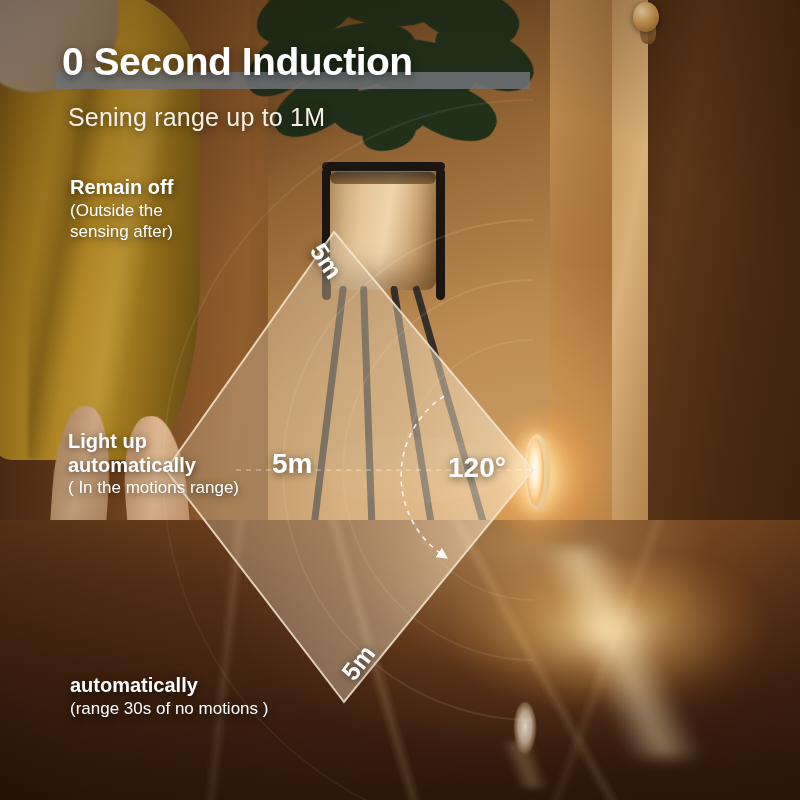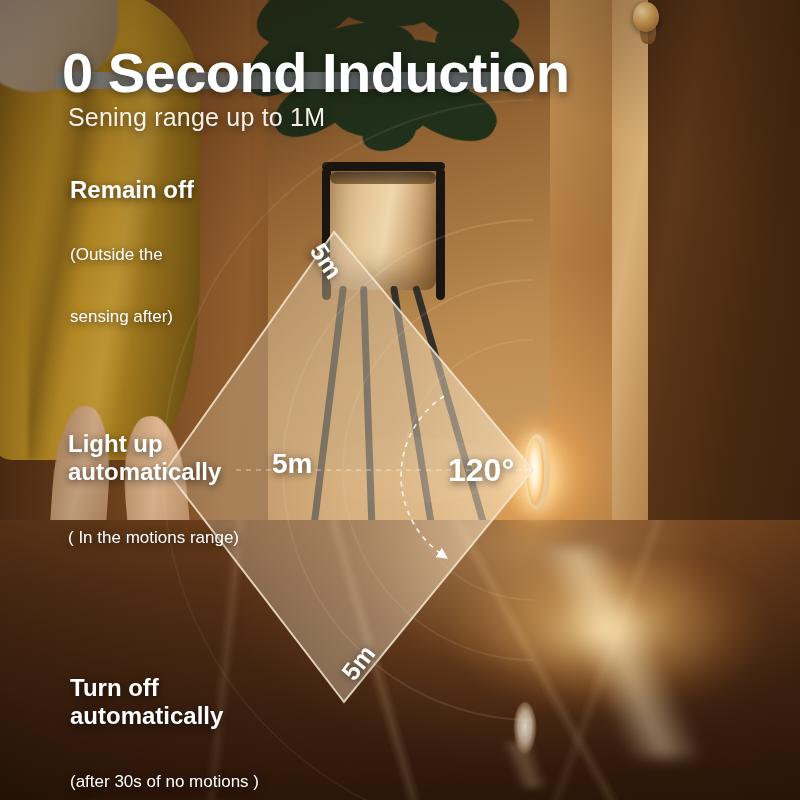--- a/index.html
+++ b/index.html
@@ -157,44 +157,44 @@
   
   #diagram{position:absolute;inset:0;}
 
   
   .title-bar{
     position:absolute;left:56px;top:72px;width:474px;height:17px;
     background:#6e7174;opacity:.88;
   }
   .title{
     position:absolute;left:62px;top:40px;
-    font-size:56px;font-weight:700;letter-spacing:-.5px;color:#ffffff;
+    font-size:39px;font-weight:700;letter-spacing:-.5px;color:#ffffff;
     text-shadow:0 2px 10px rgba(0,0,0,.55);
     white-space:nowrap;
   }
   .subtitle{
     position:absolute;left:68px;top:103px;
     font-size:25px;font-weight:400;color:#f6efe6;letter-spacing:.2px;
     text-shadow:0 2px 8px rgba(0,0,0,.5);white-space:nowrap;
   }
 
   .callout{position:absolute;color:#fff;text-shadow:0 2px 9px rgba(0,0,0,.62);}
-  .callout .ch{font-size:24px;font-weight:700;line-height:1.18;white-space:nowrap;}
-  .callout .cs{font-size:17px;font-weight:400;line-height:1.25;white-space:nowrap;margin-top:40px;}
+  .callout .ch{font-size:20px;font-weight:700;line-height:1.18;white-space:nowrap;}
+  .callout .cs{font-size:17px;font-weight:400;line-height:1.25;white-space:nowrap;}
 
   .c-remain{left:70px;top:176px;}
   .c-light {left:68px;top:430px;}
   .c-turn  {left:70px;top:674px;}
 
   .dim{
     position:absolute;color:#fff;font-weight:700;
     text-shadow:0 2px 9px rgba(0,0,0,.6);white-space:nowrap;
   }
   .dim-mid{left:272px;top:448px;font-size:28px;}
-  .dim-ang{left:448px;top:452px;font-size:32px;}
+  .dim-ang{left:448px;top:452px;font-size:28px;}
   .dim-tl{left:328px;top:238px;font-size:25px;transform:rotate(56deg);transform-origin:left top;}
   .dim-bl{left:336px;top:668px;font-size:25px;transform:rotate(-52deg);transform-origin:left top;}
 </style>
 </head>
 <body>
 
 <div id="stage">
 
   <div class="layer bg-base"></div>
   <div class="layer wall-back"></div>
@@ -296,23 +296,22 @@
     <div class="cs">sensing after)</div>
   </div>
 
   <div class="callout c-light">
     <div class="ch">Light up</div>
     <div class="ch">automatically</div>
     <div class="cs">( In the motions range)</div>
   </div>
 
   <div class="callout c-turn">
-    <div class="ch">Turn off</div>
     <div class="ch">automatically</div>
-    <div class="cs">(after 30s of no motions )</div>
+    <div class="cs">(range 30s of no motions )</div>
   </div>
 
   <div class="dim dim-mid">5m</div>
   <div class="dim dim-ang">120°</div>
   <div class="dim dim-tl">5m</div>
   <div class="dim dim-bl">5m</div>
 
 </div>
 
 </body></html>

